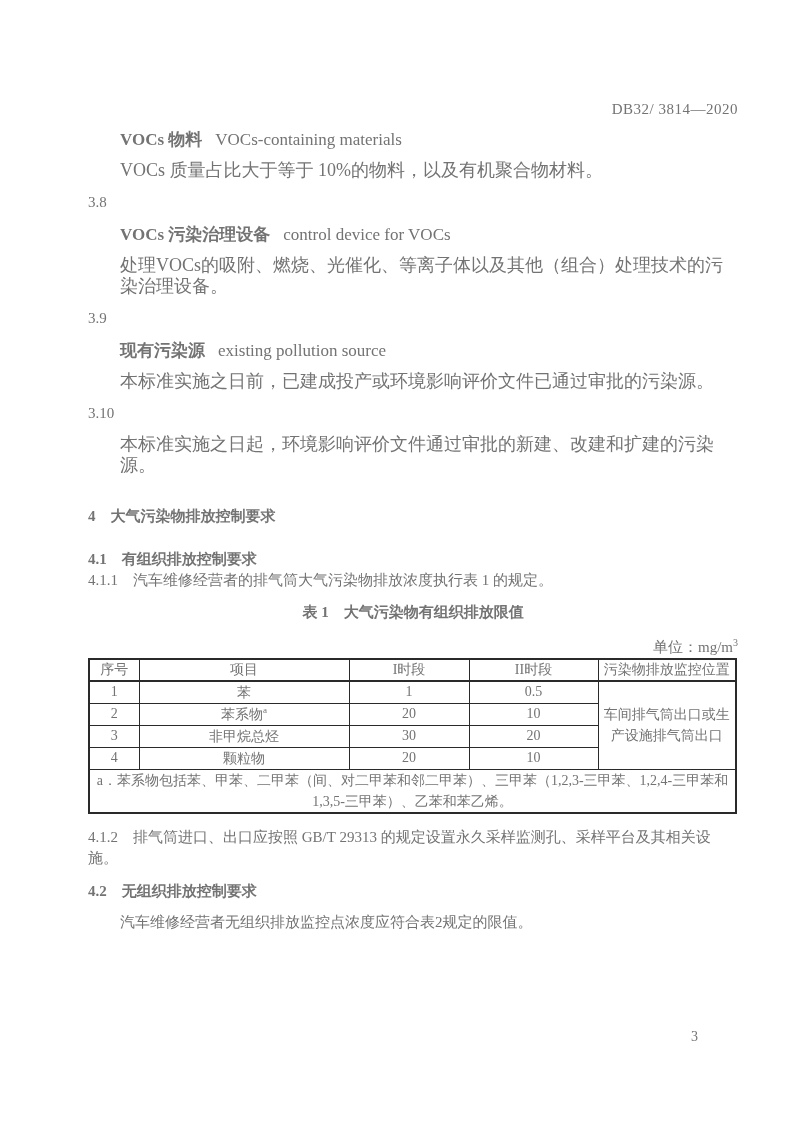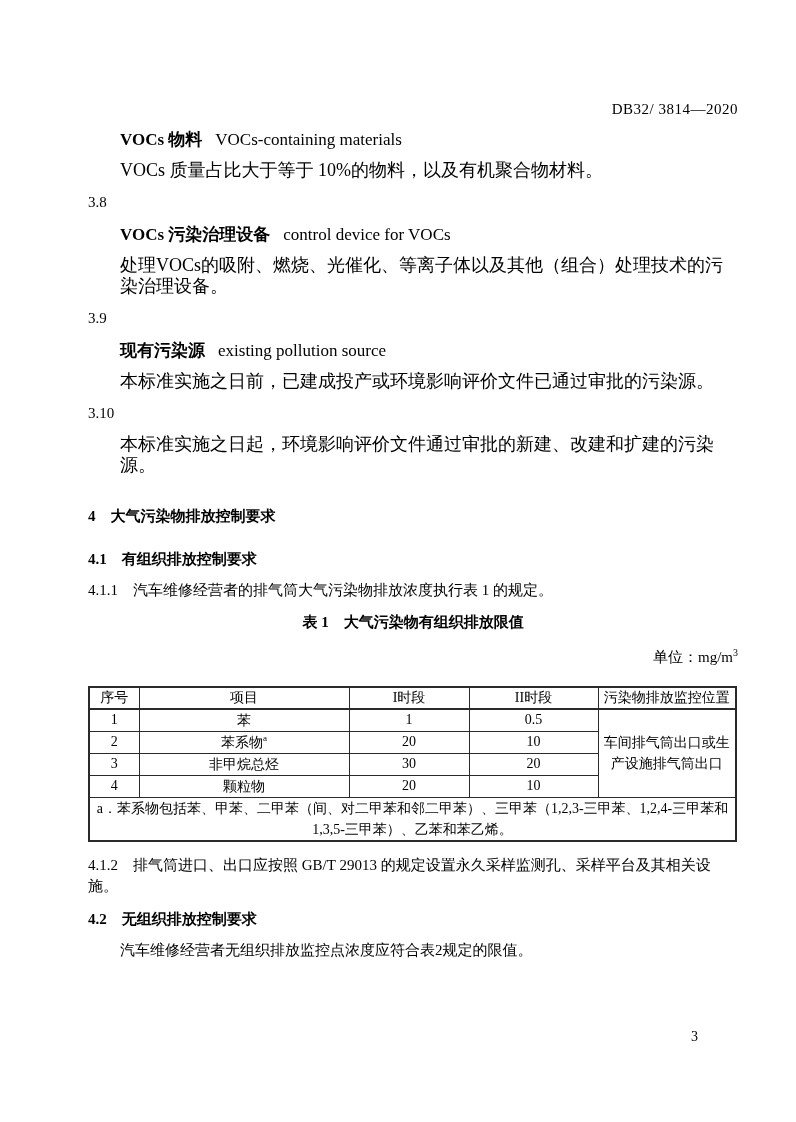--- a/index.html
+++ b/index.html
@@ -2,45 +2,45 @@
 <html><head>
 <meta charset="utf-8">
 <style>
   * { margin:0; padding:0; box-sizing:border-box; }
   html,body { background:#e9e9e9; }
   .page {
     position:relative;
     width:796px; height:1122px;
     background:#ffffff;
     font-family:"Liberation Serif","DejaVu Serif",serif;
-    color:#000000;
+    color:#737373;
     overflow:hidden;
     margin:0 auto;
   }
   .content {
     position:absolute; left:88px; top:0;
     width:650px;
     padding-top:101px;
   }
   .doc-number { text-align:right; font-size:15px; letter-spacing:0.5px; }
   .term-line { margin-top:11px; padding-left:32px; font-size:17px; line-height:21px; }
   .term-zh { font-weight:700; }
   .term-en { margin-left:13px; font-weight:400; }
   .def-line { margin-top:10px; padding-left:32px; font-size:18px; line-height:21px; }
   .clause-num { margin-top:11px; font-size:15px; line-height:21px; }
   .mt-docgap1 { margin-top:10px; }
   .h-section { font-weight:700; font-size:15px; line-height:21px; }
   .h4  { margin-top:30px; }
   .h41 { margin-top:22px; }
-  .p411 { margin-top:10px; font-size:15px; line-height:21px; }
+  .p411 { font-size:15px; line-height:21px; }
   .tbl-title { margin-top:11px; text-align:center; font-weight:700; font-size:15px; line-height:21px; }
   .unit-line { margin-top:10px; text-align:right; font-size:15px; line-height:20px; }
   .unit-line sup { font-size:10px; }
   table.limits {
-    width:649px; margin-top:19px;
+    width:649px; margin-top:1px;
     border-collapse:collapse;
     border:2px solid #2a2a2a;
   }
   table.limits th, table.limits td {
     border:1px solid #2a2a2a;
     font-size:14px; font-weight:400;
     text-align:center; vertical-align:middle;
     height:22px; padding:0 4px;
   }
   table.limits tr.hdr th { border-bottom:2px solid #2a2a2a; }
@@ -135,20 +135,20 @@
         <td><span>颗粒物</span><sup class="mark"></sup></td>
         <td>20</td>
         <td>10</td>
       </tr>
       <tr>
         <td class="footnote" colspan="5">a．苯系物包括苯、甲苯、二甲苯（间、对二甲苯和邻二甲苯）、三甲苯（1,2,3-三甲苯、1,2,4-三甲苯和 1,3,5-三甲苯）、乙苯和苯乙烯。</td>
       </tr>
     </tbody>
       </table>
 
-    <div class="p412">4.1.2　排气筒进口、出口应按照 GB/T 29013 的规定设置永久采样监测孔、采样平台及其相关设施。</div>
+    <div class="p412">4.1.2　排气筒进口、出口应按照 GB/T 29313 的规定设置永久采样监测孔、采样平台及其相关设施。</div>
     <div class="h-section h42">4.2　无组织排放控制要求</div>
     <div class="p42">汽车维修经营者无组织排放监控点浓度应符合表2规定的限值。</div>
 
   </div>
 
   <div class="page-number">3</div>
 </div>
 
 </body></html>

